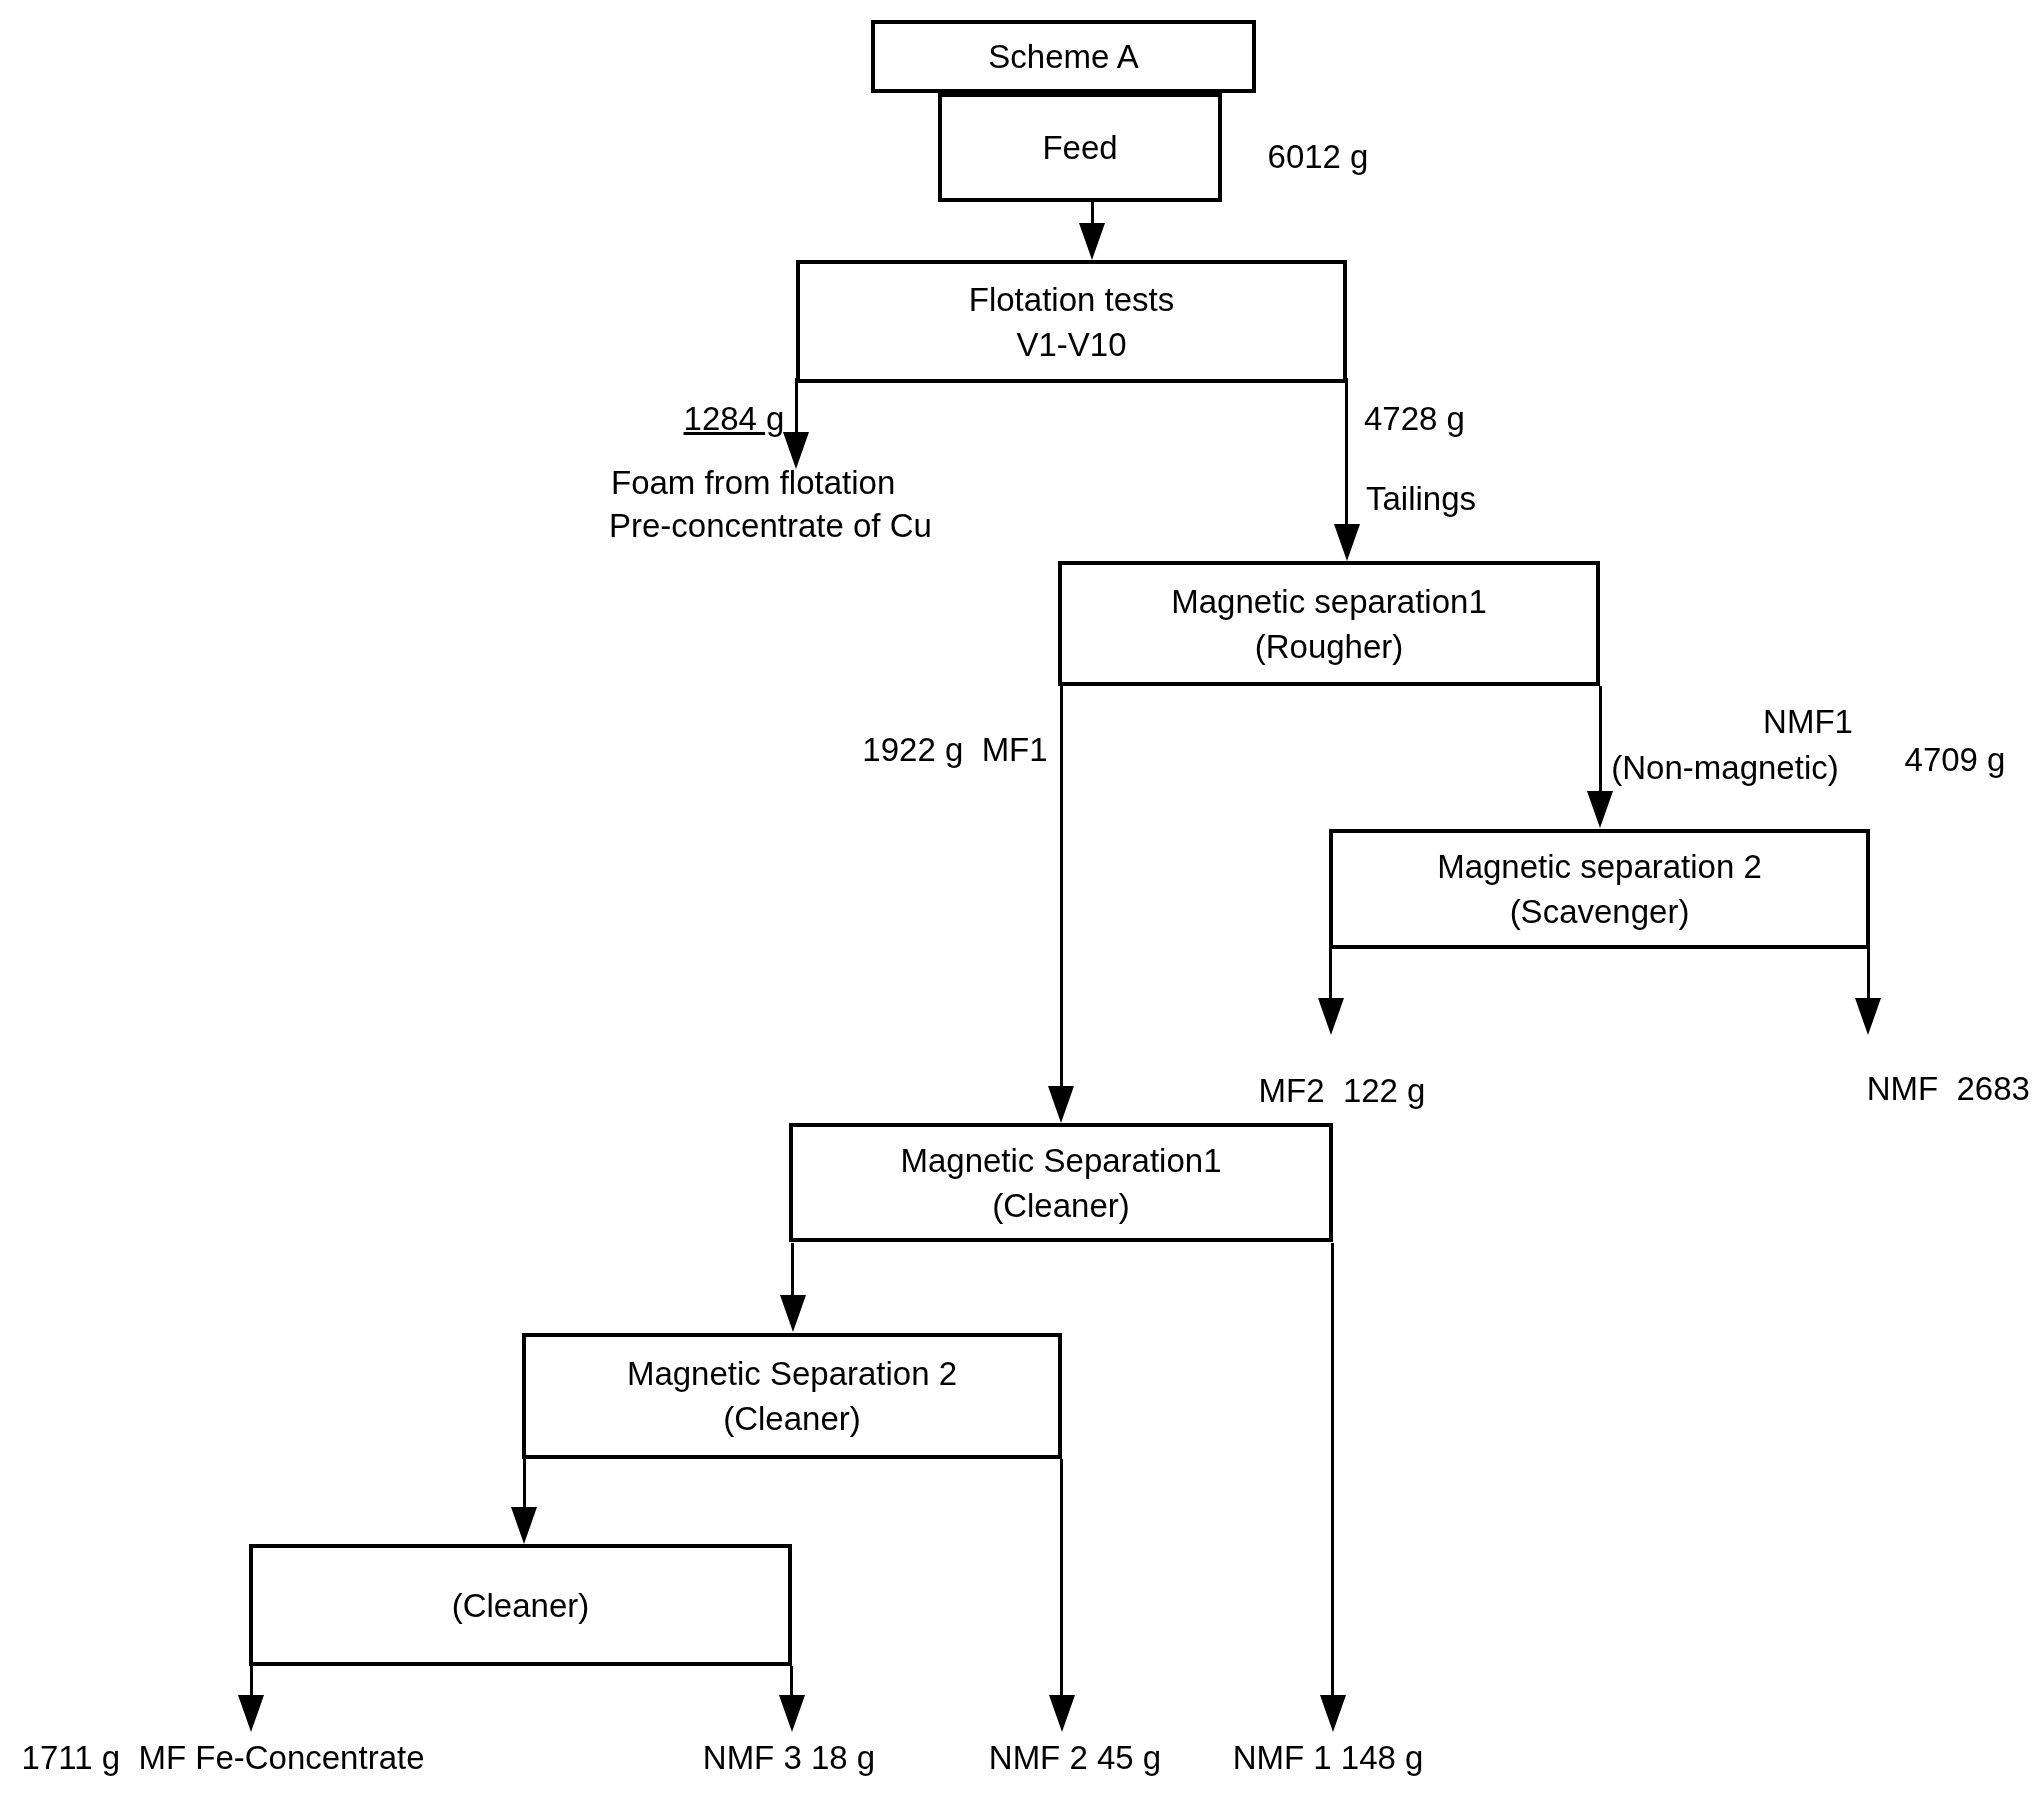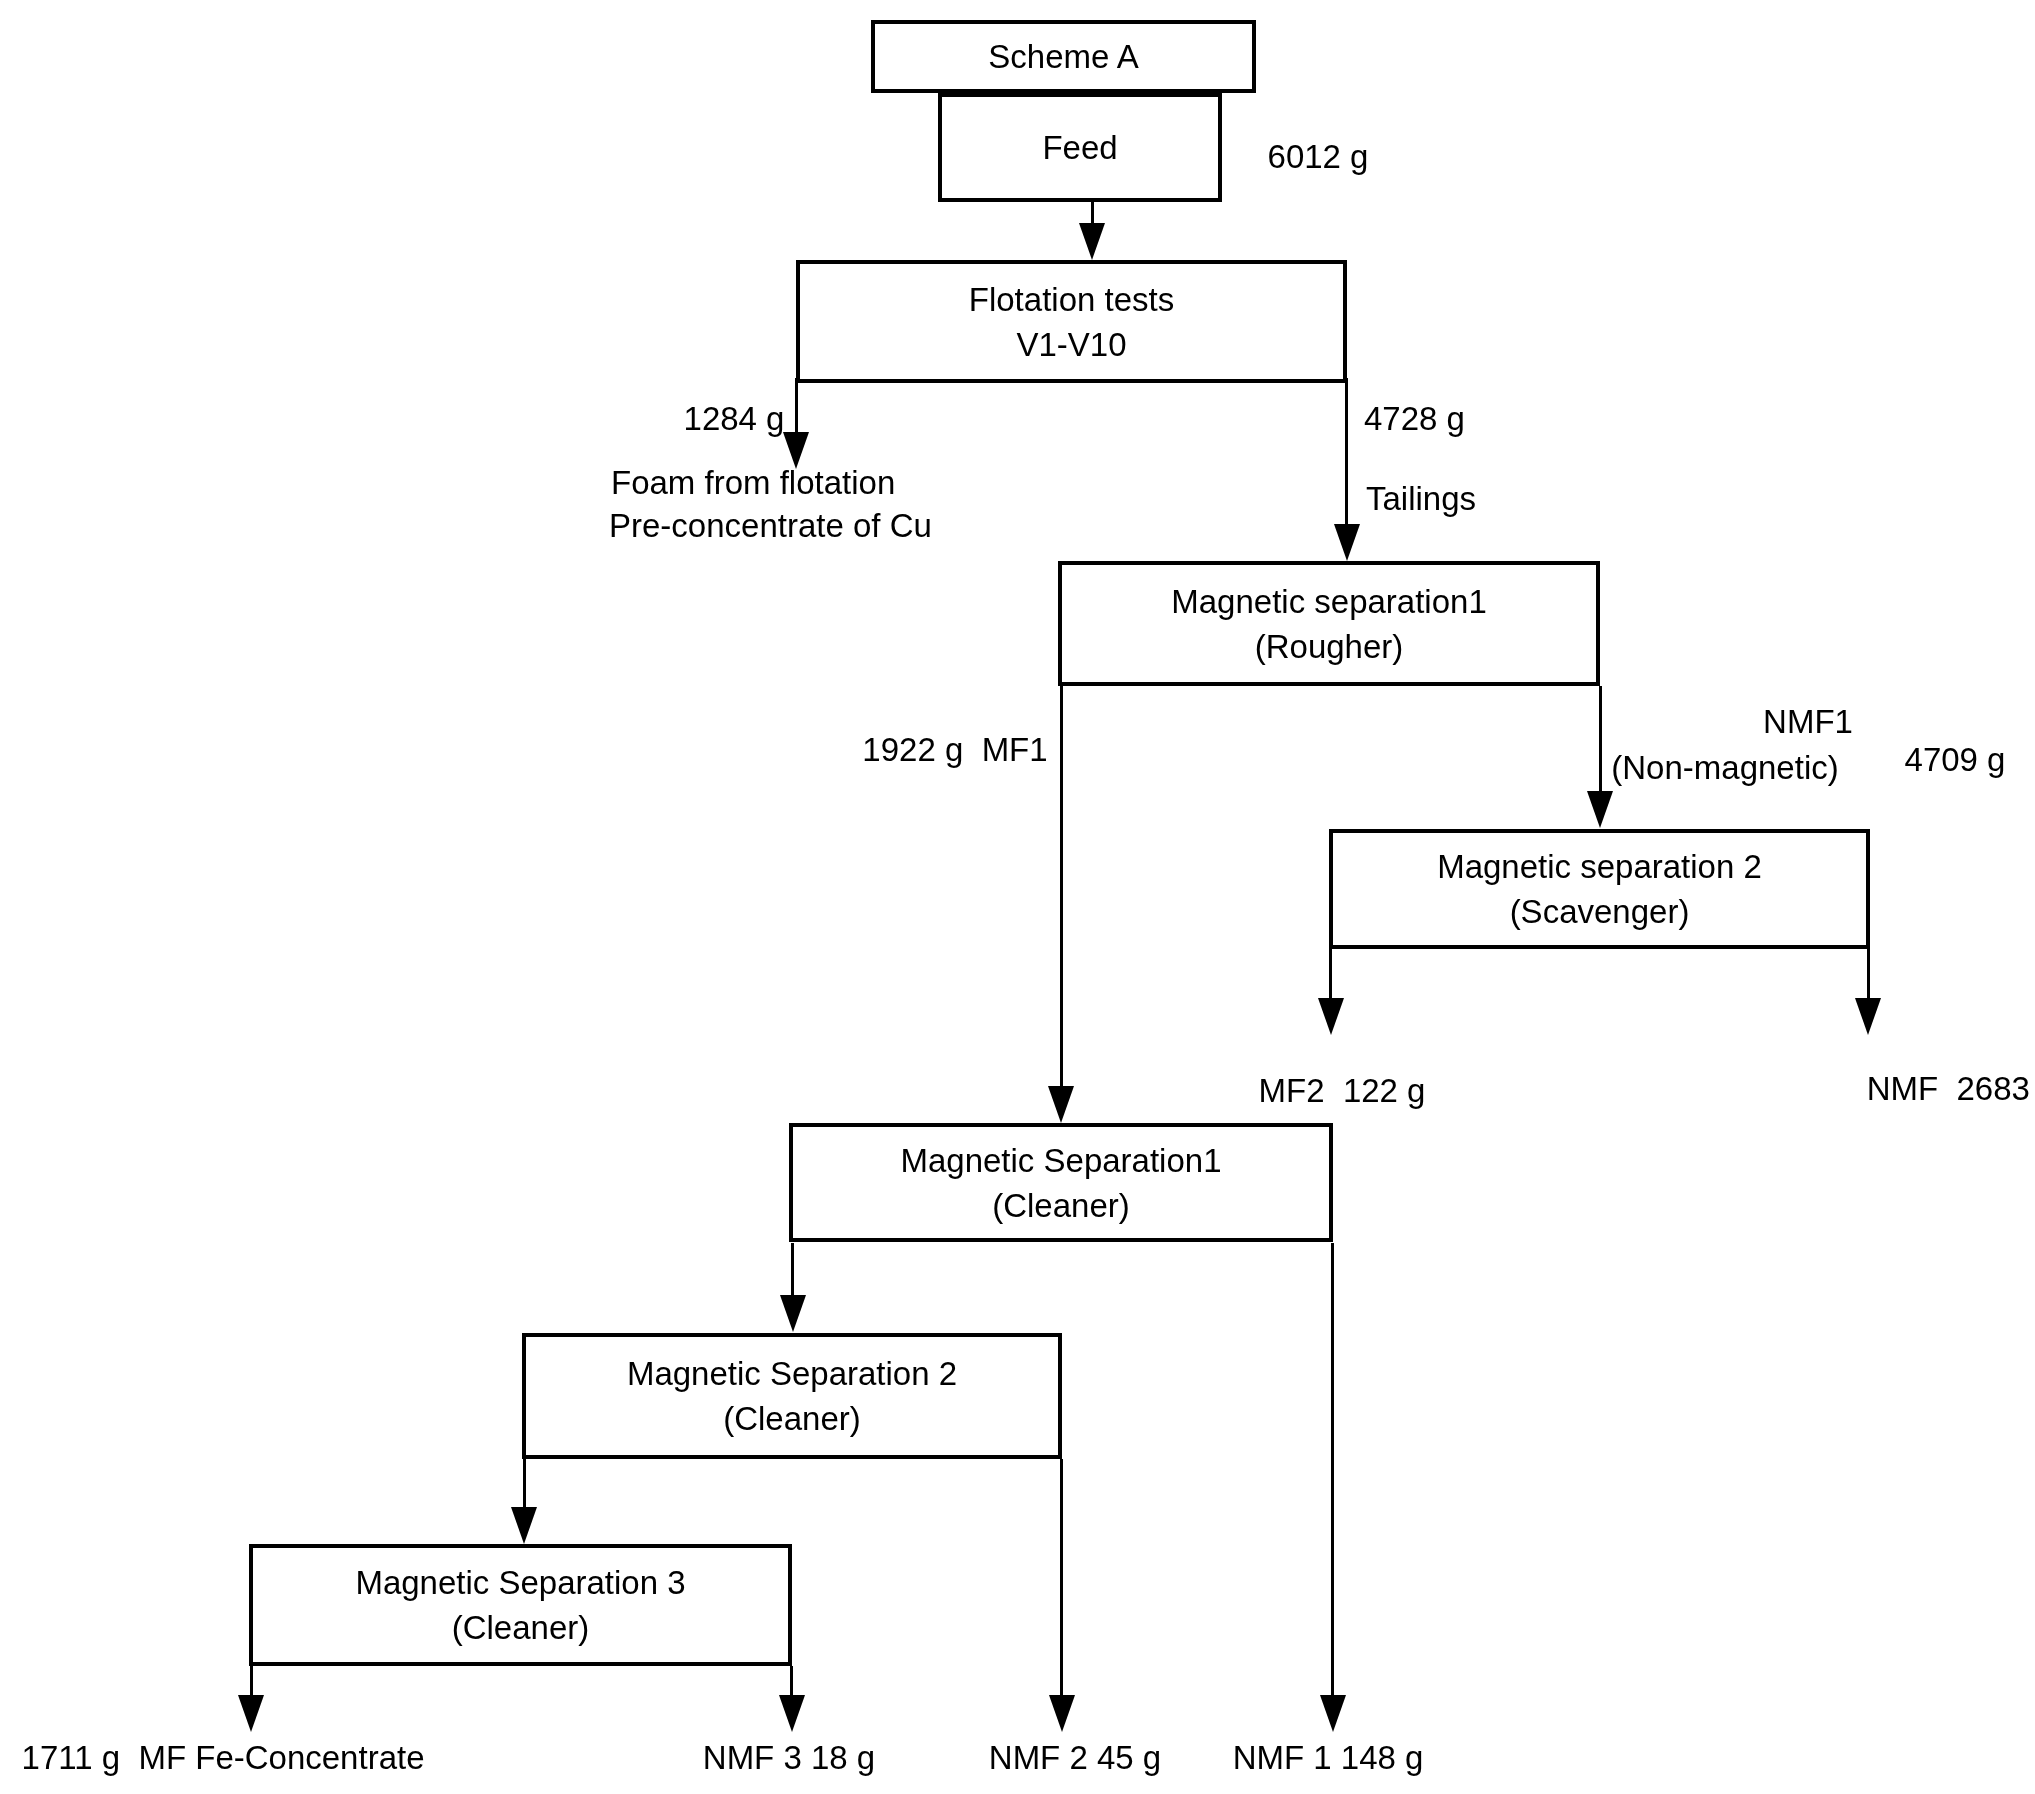--- a/index.html
+++ b/index.html
@@ -42,21 +42,21 @@
 <body>
 
 <div id="stage">
     <div class="box" style="left: 938px; top: 93px; width: 284px; height: 109px;"><span class="box-line">Feed</span></div>
     <div class="box" style="left: 871px; top: 20px; width: 385px; height: 73px;"><span class="box-line">Scheme A</span></div>
     <div class="box" style="left: 796px; top: 260px; width: 551px; height: 123px;"><span class="box-line">Flotation tests</span><span class="box-line">V1-V10</span></div>
     <div class="box" style="left: 1058px; top: 561px; width: 542px; height: 125px;"><span class="box-line">Magnetic separation1</span><span class="box-line">(Rougher)</span></div>
     <div class="box" style="left: 1329px; top: 829px; width: 541px; height: 120px;"><span class="box-line">Magnetic separation 2</span><span class="box-line">(Scavenger)</span></div>
     <div class="box" style="left: 789px; top: 1123px; width: 544px; height: 119px;"><span class="box-line">Magnetic Separation1</span><span class="box-line">(Cleaner)</span></div>
     <div class="box" style="left: 522px; top: 1333px; width: 540px; height: 126px;"><span class="box-line">Magnetic Separation 2</span><span class="box-line">(Cleaner)</span></div>
-    <div class="box" style="left: 249px; top: 1544px; width: 543px; height: 122px;"><span class="box-line">Magnetic Separation 3</span><span class="box-line">(Cleaner)</span></div>
+    <div class="box" style="left: 249px; top: 1544px; width: 543px; height: 122px;"><span class="box-line">(Cleaner)</span></div>
     <div>
     <div class="edge-line" style="left: 1091px; top: 202px; height: 24px;"></div>
     <div class="arrowhead" style="left: 1079px; top: 223px;"></div>
   </div>
     <div>
     <div class="edge-line" style="left: 795px; top: 378px; height: 58px;"></div>
     <div class="arrowhead" style="left: 783px; top: 432px;"></div>
   </div>
     <div>
     <div class="edge-line" style="left: 1345px; top: 378px; height: 149px;"></div>
@@ -96,21 +96,21 @@
   </div>
     <div>
     <div class="edge-line" style="left: 250px; top: 1666px; height: 32px;"></div>
     <div class="arrowhead" style="left: 238px; top: 1695px;"></div>
   </div>
     <div>
     <div class="edge-line" style="left: 790px; top: 1666px; height: 32px;"></div>
     <div class="arrowhead" style="left: 779px; top: 1695px;"></div>
   </div>
     <div class="label" style="left: 1318px; top: 157px;">6012 g</div>
-    <div class="label" style="left: 734px; top: 419px;">1284 g</div>
+    <div class="label" style="left: 734px; top: 419px; text-decoration: underline;">1284 g</div>
     <div class="label left" style="left: 611px; top: 483px;">Foam from flotation</div>
     <div class="label left" style="left: 609px; top: 526px;">Pre-concentrate of Cu</div>
     <div class="label left" style="left: 1364px; top: 419px;">4728 g</div>
     <div class="label left" style="left: 1366px; top: 499px;">Tailings</div>
     <div class="label" style="left: 955px; top: 750px;">1922 g  MF1</div>
     <div class="label" style="left: 1777px; top: 722px; margin-left: 31px;">NMF1</div>
     <div class="label" style="left: 1725px; top: 768px;">(Non-magnetic)</div>
     <div class="label" style="left: 1955px; top: 760px;">4709 g</div>
     <div class="label" style="left: 1342px; top: 1091px;">MF2  122 g</div>
     <div class="label" style="left: 1962px; top: 1089px;">NMF  2683 g</div>

